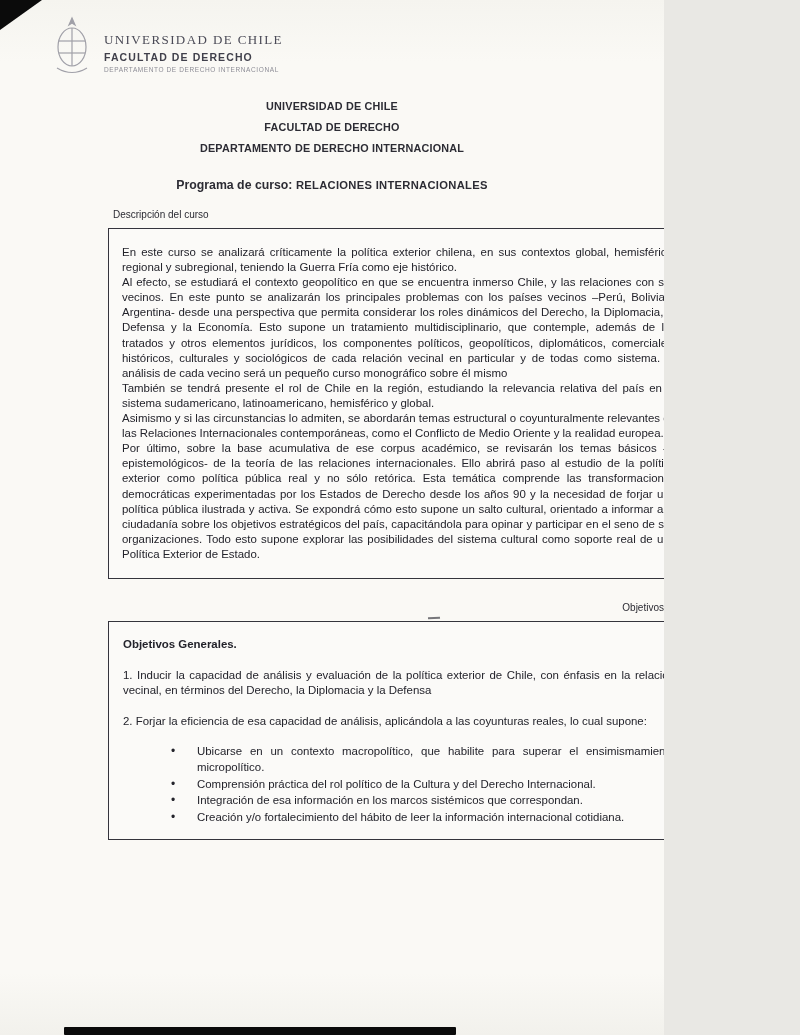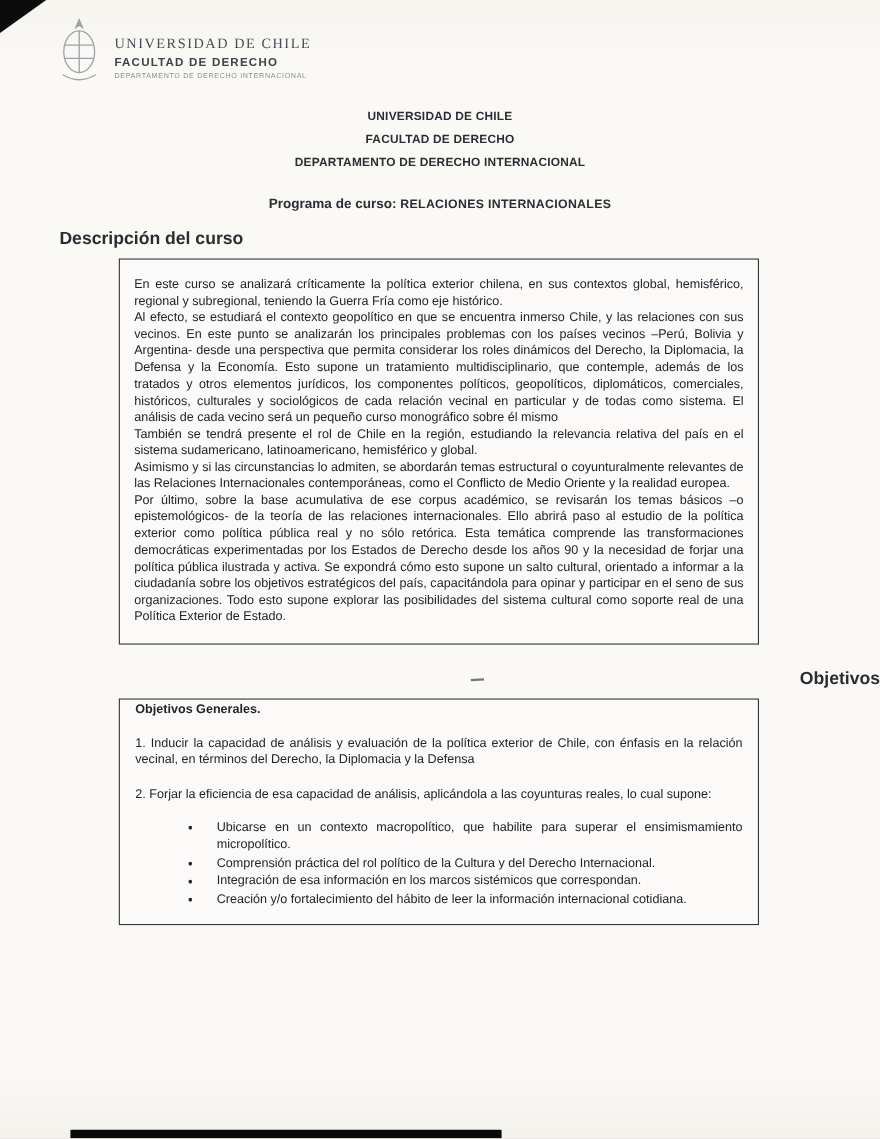--- a/index.html
+++ b/index.html
@@ -3,21 +3,21 @@
 <meta charset="utf-8">
 <style>
   * { margin:0; padding:0; box-sizing:border-box; }
   html, body { width:800px; height:1035px; }
   body {
     font-family:"Liberation Sans", sans-serif;
     background:#e9e8e4;
   }
   .page {
     position:relative;
-    width:800px; height:1035px;
+    width:664px; height:1035px;
     overflow:hidden;
     background:linear-gradient(180deg,#f5f4ef 0%,#faf9f5 6%,#faf9f5 94%,#f2f1ec 100%);
     color:#24242c;
   }
   
   .corner-artifact {
     position:absolute; top:0; left:0; width:0; height:0;
     border-top:30px solid #0b0b0b;
     border-right:42px solid transparent;
   }
@@ -46,35 +46,35 @@
     letter-spacing:.2px;
   }
   
   .doc-title {
     margin-top:19px; text-align:center;
     font-weight:bold; font-size:12.3px; color:#2c2c34;
   }
   .doc-title .course { font-size:11.2px; letter-spacing:.3px; }
   
   .section-heading {
-    margin:17px 0 8px 54px;
-    font-weight:bold; font-size:16px; color:#2b2b33;
+    margin:17px 0 8px 113px;
+    font-weight:normal; font-size:10px; color:#2b2b33;
   }
   .section-heading.objetivos { margin-top:23px;text-align:right; }
   
   .box {
     margin-left:108px; width:582px;
     border:1.4px solid #34343c;
     background:rgba(255,255,255,.28);
     padding:16px 13px;
     font-size:11.45px; line-height:15.1px;
     text-align:justify; color:#23232b;
   }
   .box p { margin:0; }
-  .obj-box { padding:2px 14px 13px 14px; line-height:15.6px; }
+  .obj-box { padding:15px 14px 13px 14px; line-height:15.6px; }
   .obj-bold { font-weight:bold; margin-bottom:15px !important; }
   .obj-item { margin-bottom:15px !important; }
   .obj-list { list-style:none; margin:0; padding:0 0 0 46px; }
   .obj-list li { position:relative; padding-left:28px; margin-bottom:1px; }
   .obj-list li::before { content:"\2022"; position:absolute; left:2px; top:0; font-size:12px; }
 </style>
 </head>
 <body>
 
 <div class="page">

